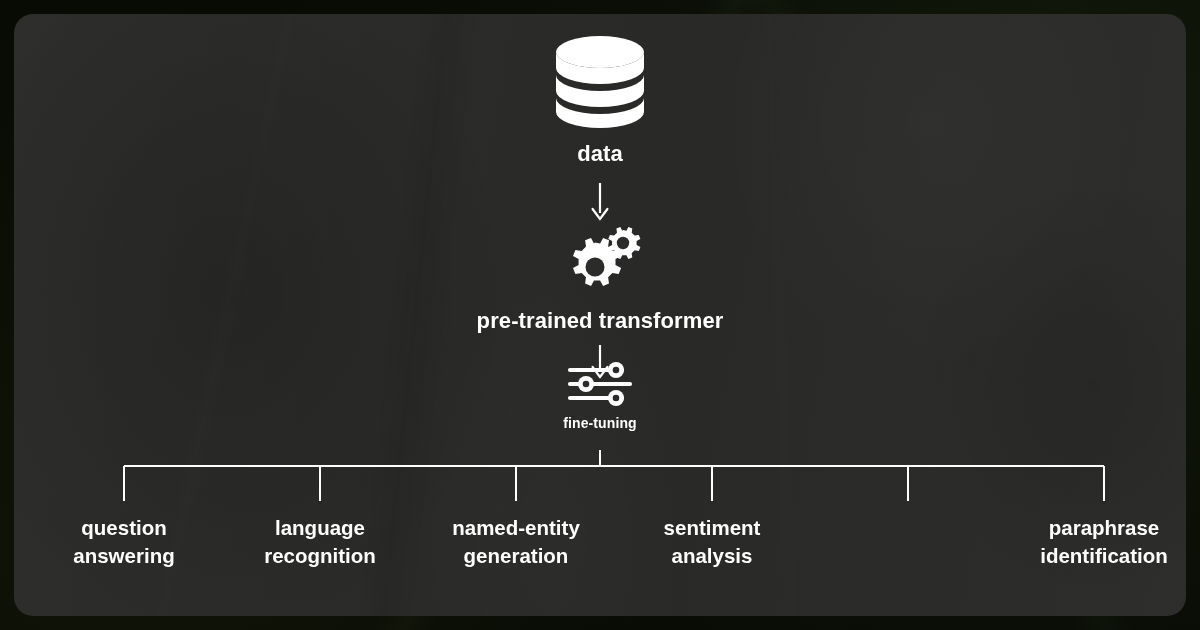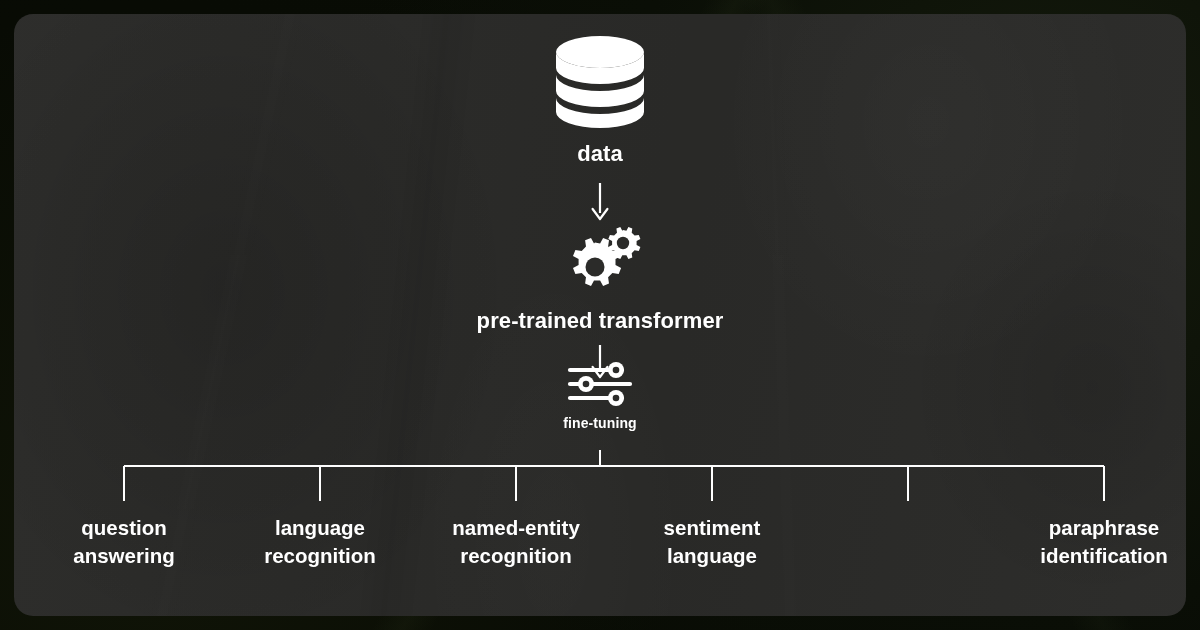--- a/index.html
+++ b/index.html
@@ -227,22 +227,22 @@
           <line x1="1090" y1="452" x2="1090" y2="487"></line>
         </g>
       </svg>
 
       <div class="leaves">
         <div class="leaf" style="left:110px;width:200px">question
 answering</div>
         <div class="leaf" style="left:306px;width:200px">language
 recognition</div>
         <div class="leaf" style="left:502px;width:210px">named-entity
-recognition</div>
+generation</div>
         <div class="leaf" style="left:698px;width:200px">sentiment
-language</div>
+analysis</div>
         <div class="leaf" style="left:1090px;width:200px">paraphrase
 identification</div>
       </div>
 
     </div>
   </div>
 </div>
 
 </body></html>

